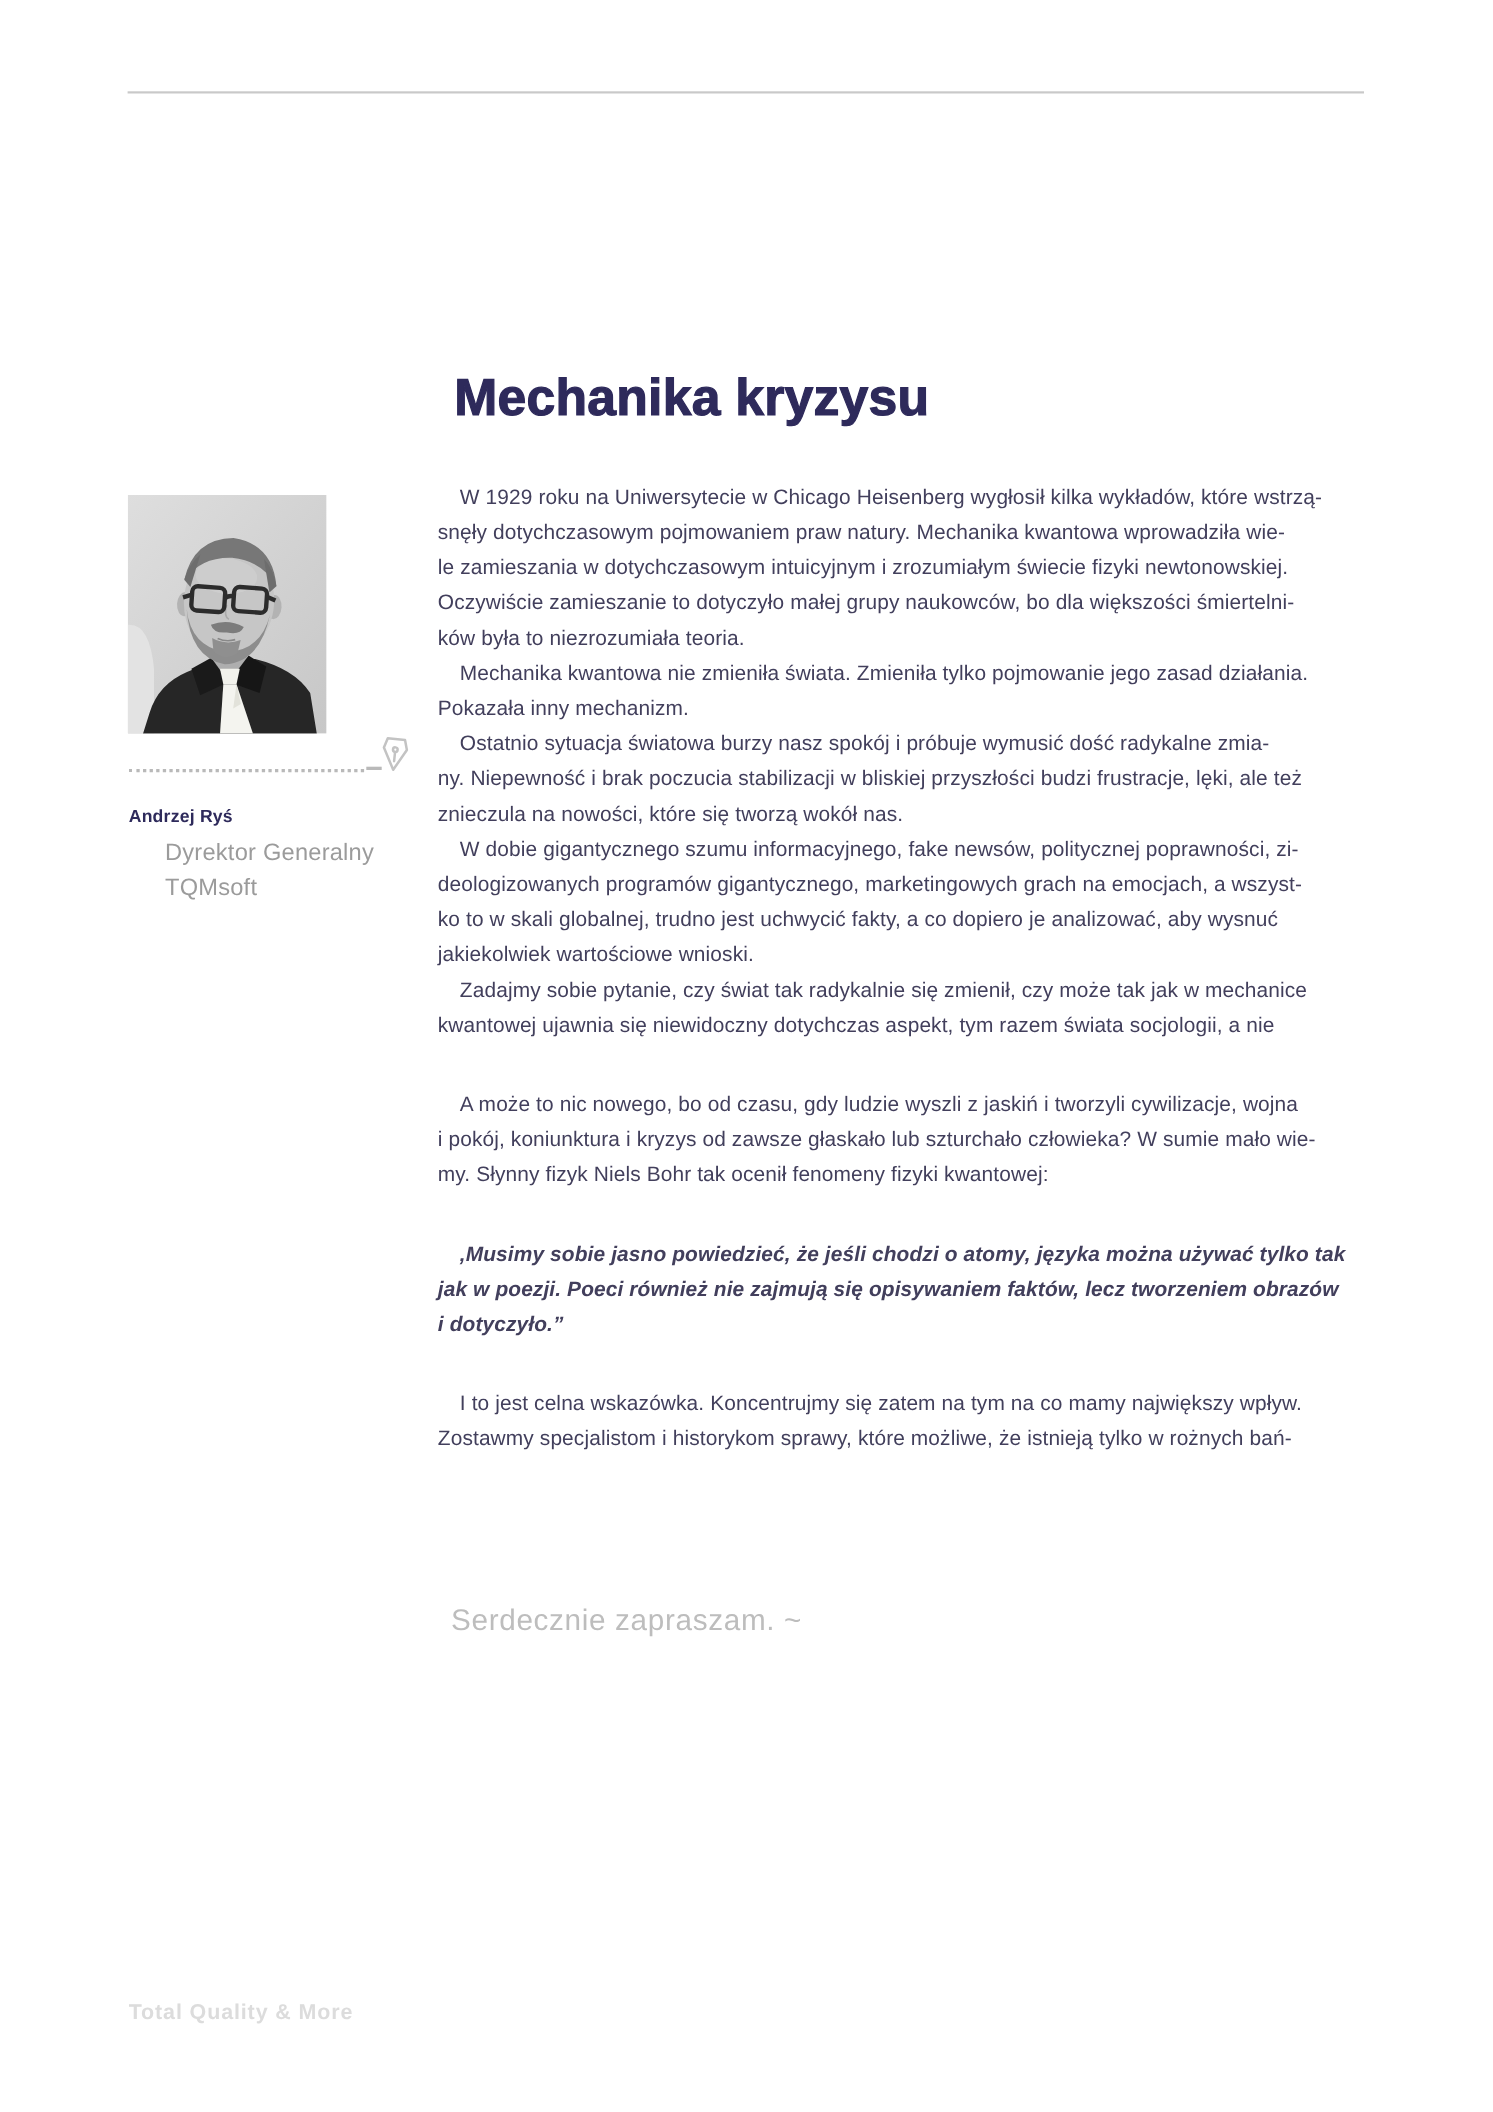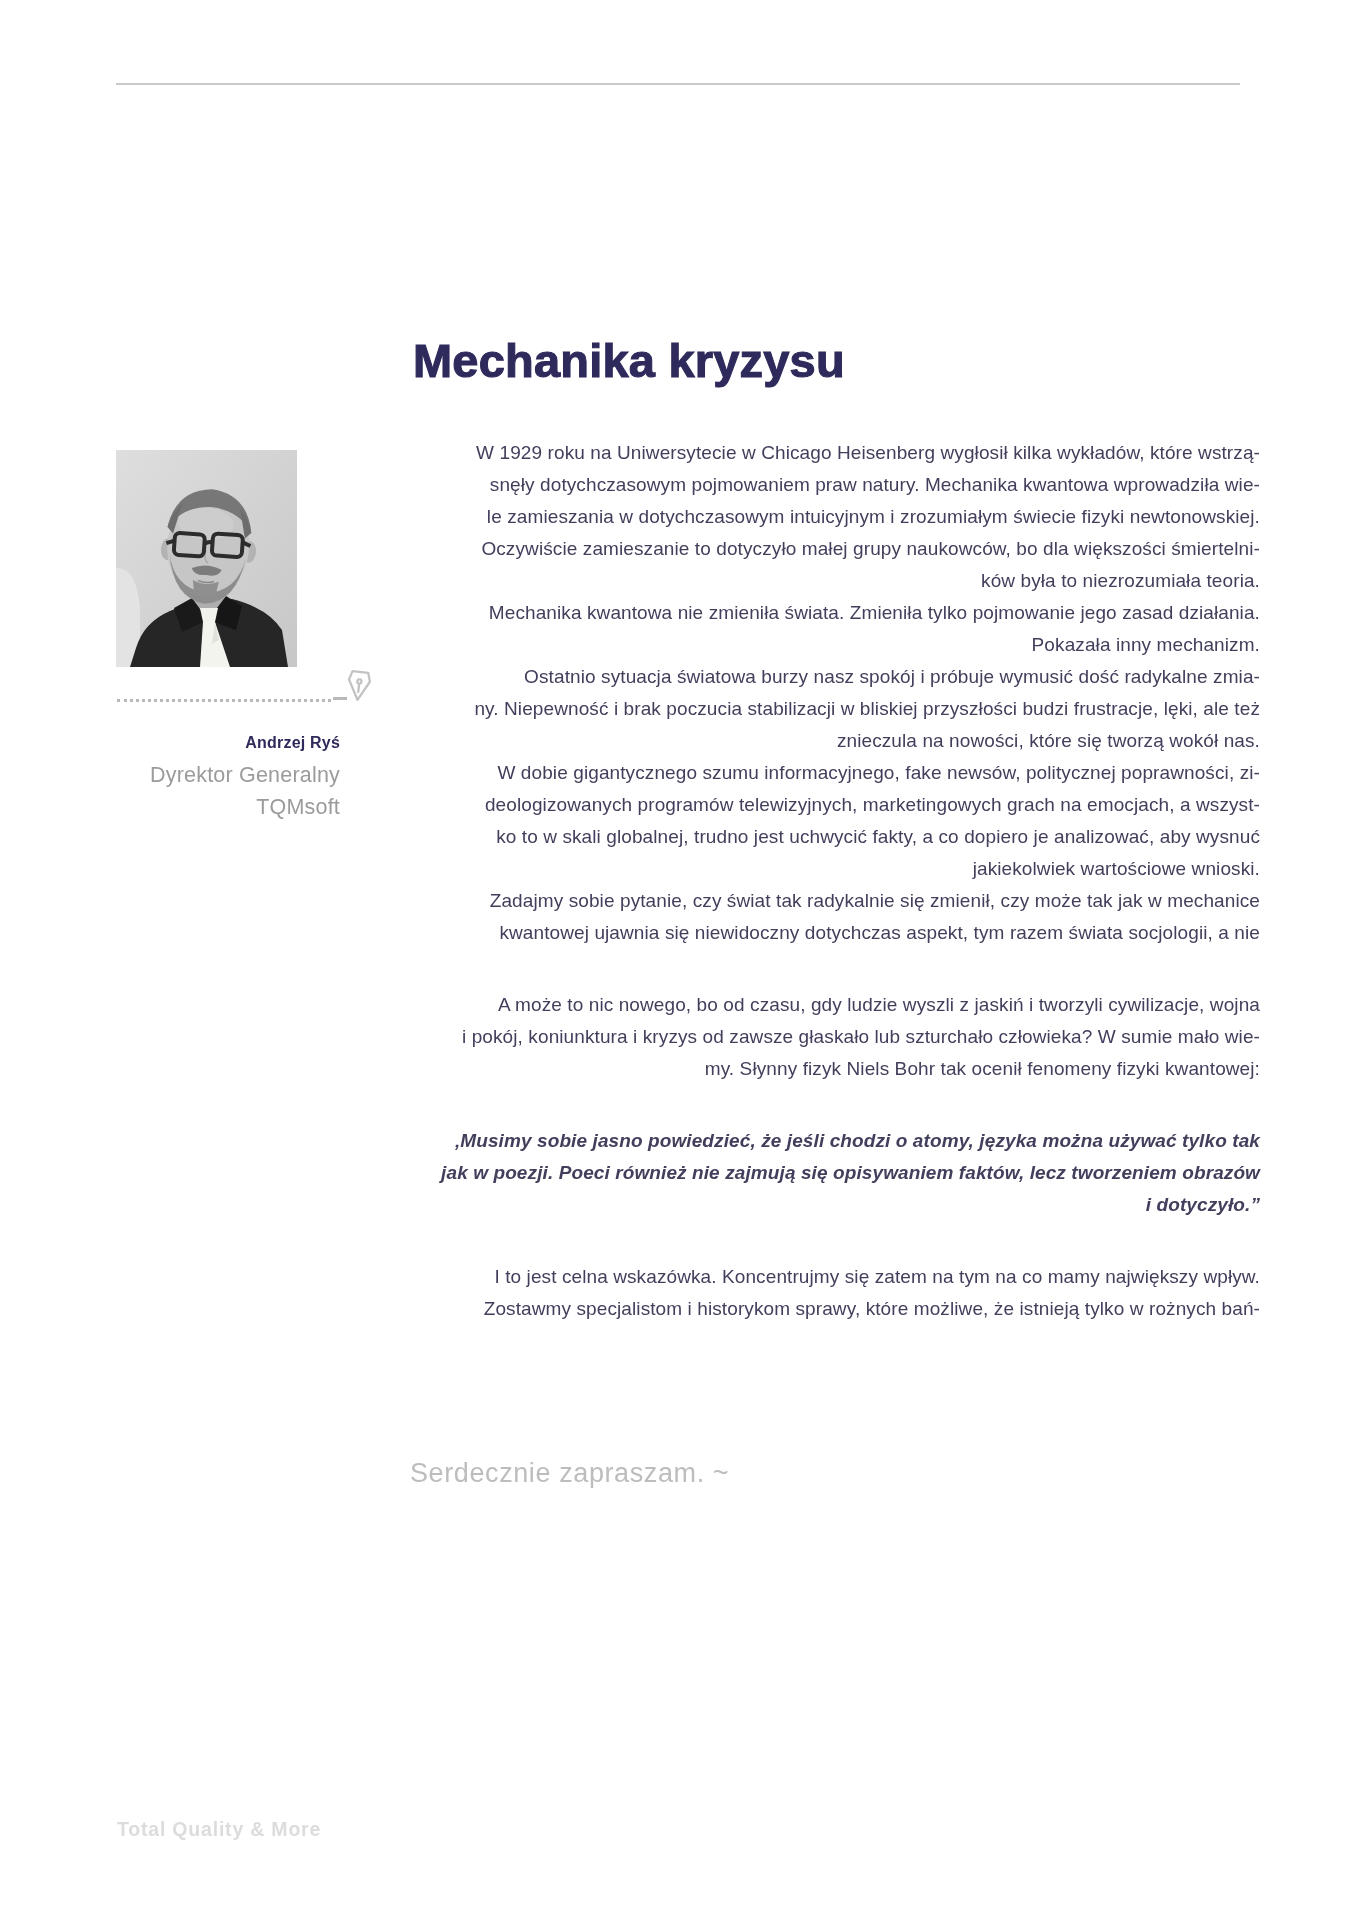--- a/index.html
+++ b/index.html
@@ -3,21 +3,20 @@
 <meta charset="utf-8">
 <style>
   html,body{margin:0;padding:0;background:#ffffff;}
   .page{
     position:relative;
     width:1357px;height:1920px;
     margin:0 auto;
     background:#ffffff;
     font-family:"Liberation Sans", sans-serif;
     overflow:hidden;
-    text-align:right;
   }
   .top-divider{
     position:absolute;left:116px;top:83px;width:1124px;height:2px;
     background:var(--divider-gray,#c9c9c9);
   }
   .article-title{
     position:absolute;left:413px;top:306px;
     font-size:47px;font-weight:800;line-height:1;
     color:var(--accent-navy,#2e2a5b);
     letter-spacing:0.2px;
@@ -164,21 +163,21 @@
         <div class="line indent">Mechanika kwantowa nie zmieniła świata. Zmieniła tylko pojmowanie jego zasad działania.</div>
         <div class="line">Pokazała inny mechanizm.</div>
       </div>
       <div class="para normal">
         <div class="line indent">Ostatnio sytuacja światowa burzy nasz spokój i próbuje wymusić dość radykalne zmia-</div>
         <div class="line">ny. Niepewność i brak poczucia stabilizacji w bliskiej przyszłości budzi frustracje, lęki, ale też</div>
         <div class="line">znieczula na nowości, które się tworzą wokół nas.</div>
       </div>
       <div class="para normal">
         <div class="line indent">W dobie gigantycznego szumu informacyjnego, fake newsów, politycznej poprawności, zi-</div>
-        <div class="line">deologizowanych programów telewizyjnych, marketingowych grach na emocjach, a wszyst-</div>
+        <div class="line">deologizowanych programów gigantycznego, marketingowych grach na emocjach, a wszyst-</div>
         <div class="line">ko to w skali globalnej, trudno jest uchwycić fakty, a co dopiero je analizować, aby wysnuć</div>
         <div class="line">jakiekolwiek wartościowe wnioski.</div>
       </div>
       <div class="para normal">
         <div class="line indent">Zadajmy sobie pytanie, czy świat tak radykalnie się zmienił, czy może tak jak w mechanice</div>
         <div class="line">kwantowej ujawnia się niewidoczny dotychczas aspekt, tym razem świata socjologii, a nie</div>
       </div>
       <div class="para normal spaced">
         <div class="line indent">A może to nic nowego, bo od czasu, gdy ludzie wyszli z jaskiń i tworzyli cywilizacje, wojna</div>
         <div class="line">i pokój, koniunktura i kryzys od zawsze głaskało lub szturchało człowieka? W sumie mało wie-</div>

